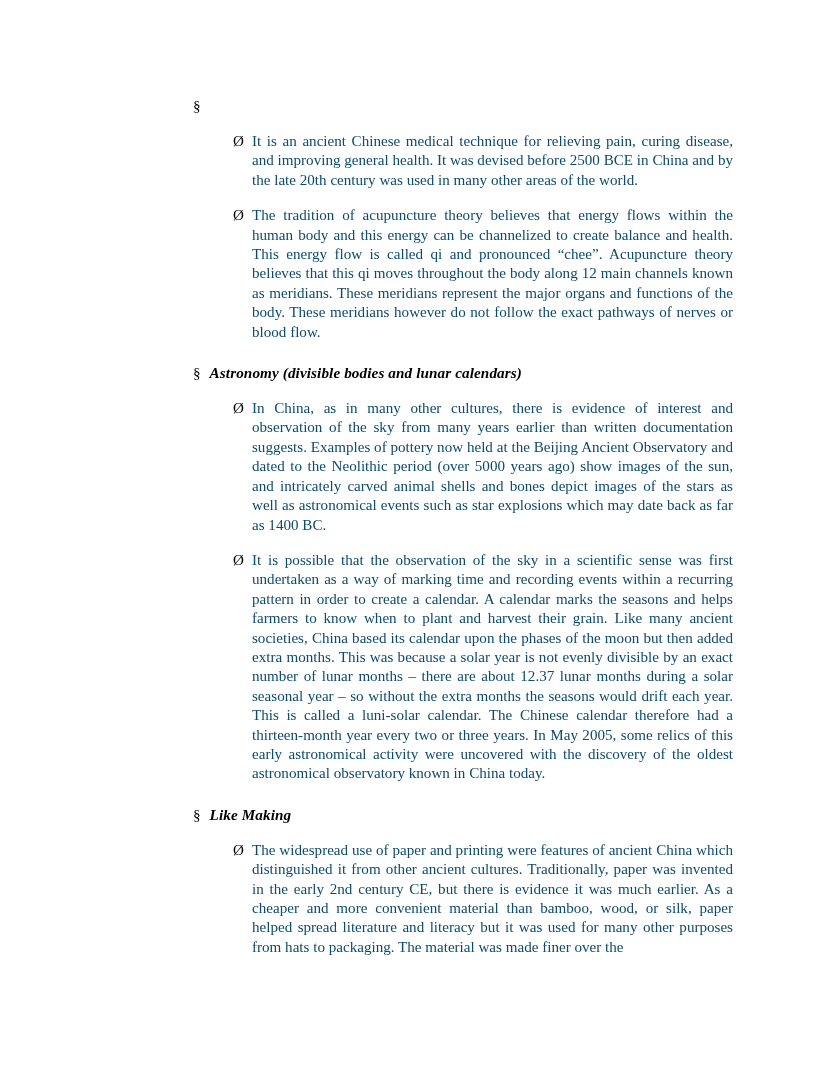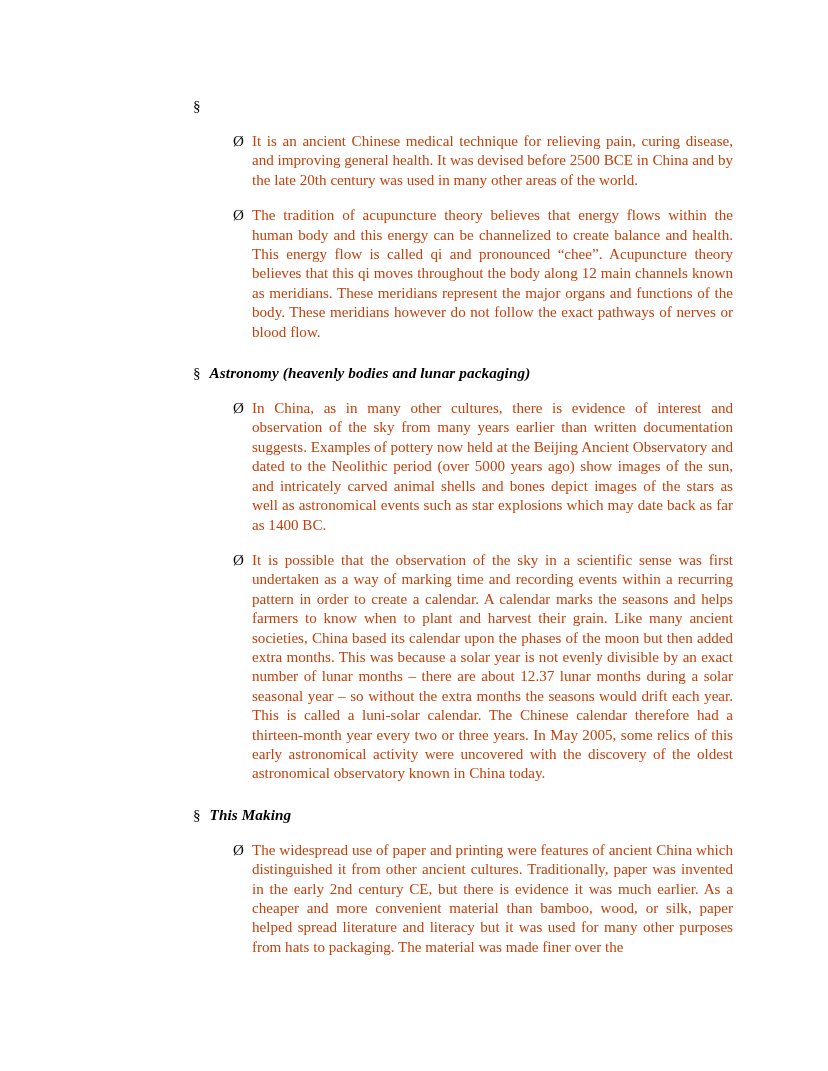--- a/index.html
+++ b/index.html
@@ -60,21 +60,21 @@
     text-align: left;
     color: #000000;
     font-family: "Liberation Serif", "DejaVu Serif", serif;
   }
   .bullet-item .bullet-text {
     flex: 1 1 auto;
     font-size: 15.1px;
     line-height: 19.4px;
     text-align: justify;
     text-justify: inter-word;
-    color: #c2410c;
+    color: #0c4a6e;
     hyphens: none;
   }
   
   .gap-head-to-bullet { height: 16px; }
   .gap-bullet-to-bullet { height: 16px; }
   .gap-bullet-to-head { height: 21px; }
 
   .indent-block {
     margin-left: 40px;
   }
@@ -102,21 +102,21 @@
       <div class="bullet-item">
         <span class="bullet-glyph">Ø</span>
         <span class="bullet-text">The tradition of acupuncture theory believes that energy flows within the human body and this energy can be channelized to create balance and health. This energy flow is called qi and pronounced “chee”. Acupuncture theory believes that this qi moves throughout the body along 12 main channels known as meridians. These meridians represent the major organs and functions of the body. These meridians however do not follow the exact pathways of nerves or blood flow.</span>
       </div>
     </div>
 
     <div class="gap-bullet-to-head"></div>
 
     <div class="section-heading">
       <span class="sec-mark">§</span>
-      <span class="sec-title">Astronomy (heavenly bodies and lunar packaging)</span>
+      <span class="sec-title">Astronomy (divisible bodies and lunar calendars)</span>
     </div>
 
     <div class="gap-head-to-bullet"></div>
 
     <div class="indent-block">
       <div class="bullet-item">
         <span class="bullet-glyph">Ø</span>
         <span class="bullet-text">In China, as in many other cultures, there is evidence of interest and observation of the sky from many years earlier than written documentation suggests. Examples of pottery now held at the Beijing Ancient Observatory and dated to the Neolithic period (over 5000 years ago) show images of the sun, and intricately carved animal shells and bones depict images of the stars as well as astronomical events such as star explosions which may date back as far as 1400 BC.</span>
       </div>
 
@@ -125,21 +125,21 @@
       <div class="bullet-item">
         <span class="bullet-glyph">Ø</span>
         <span class="bullet-text">It is possible that the observation of the sky in a scientific sense was first undertaken as a way of marking time and recording events within a recurring pattern in order to create a calendar. A calendar marks the seasons and helps farmers to know when to plant and harvest their grain. Like many ancient societies, China based its calendar upon the phases of the moon but then added extra months. This was because a solar year is not evenly divisible by an exact number of lunar months – there are about 12.37 lunar months during a solar seasonal year – so without the extra months the seasons would drift each year. This is called a luni-solar calendar. The Chinese calendar therefore had a thirteen-month year every two or three years. In May 2005, some relics of this early astronomical activity were uncovered with the discovery of the oldest astronomical observatory known in China today.</span>
       </div>
     </div>
 
     <div class="gap-bullet-to-head"></div>
 
     <div class="section-heading">
       <span class="sec-mark">§</span>
-      <span class="sec-title">This Making</span>
+      <span class="sec-title">Like Making</span>
     </div>
 
     <div class="gap-head-to-bullet"></div>
 
     <div class="indent-block">
       <div class="bullet-item">
         <span class="bullet-glyph">Ø</span>
         <span class="bullet-text">The widespread use of paper and printing were features of ancient China which distinguished it from other ancient cultures. Traditionally, paper was invented in the early 2nd century CE, but there is evidence it was much earlier. As a cheaper and more convenient material than bamboo, wood, or silk, paper helped spread literature and literacy but it was used for many other purposes from hats to packaging. The material was made finer over the</span>
       </div>
     </div>

